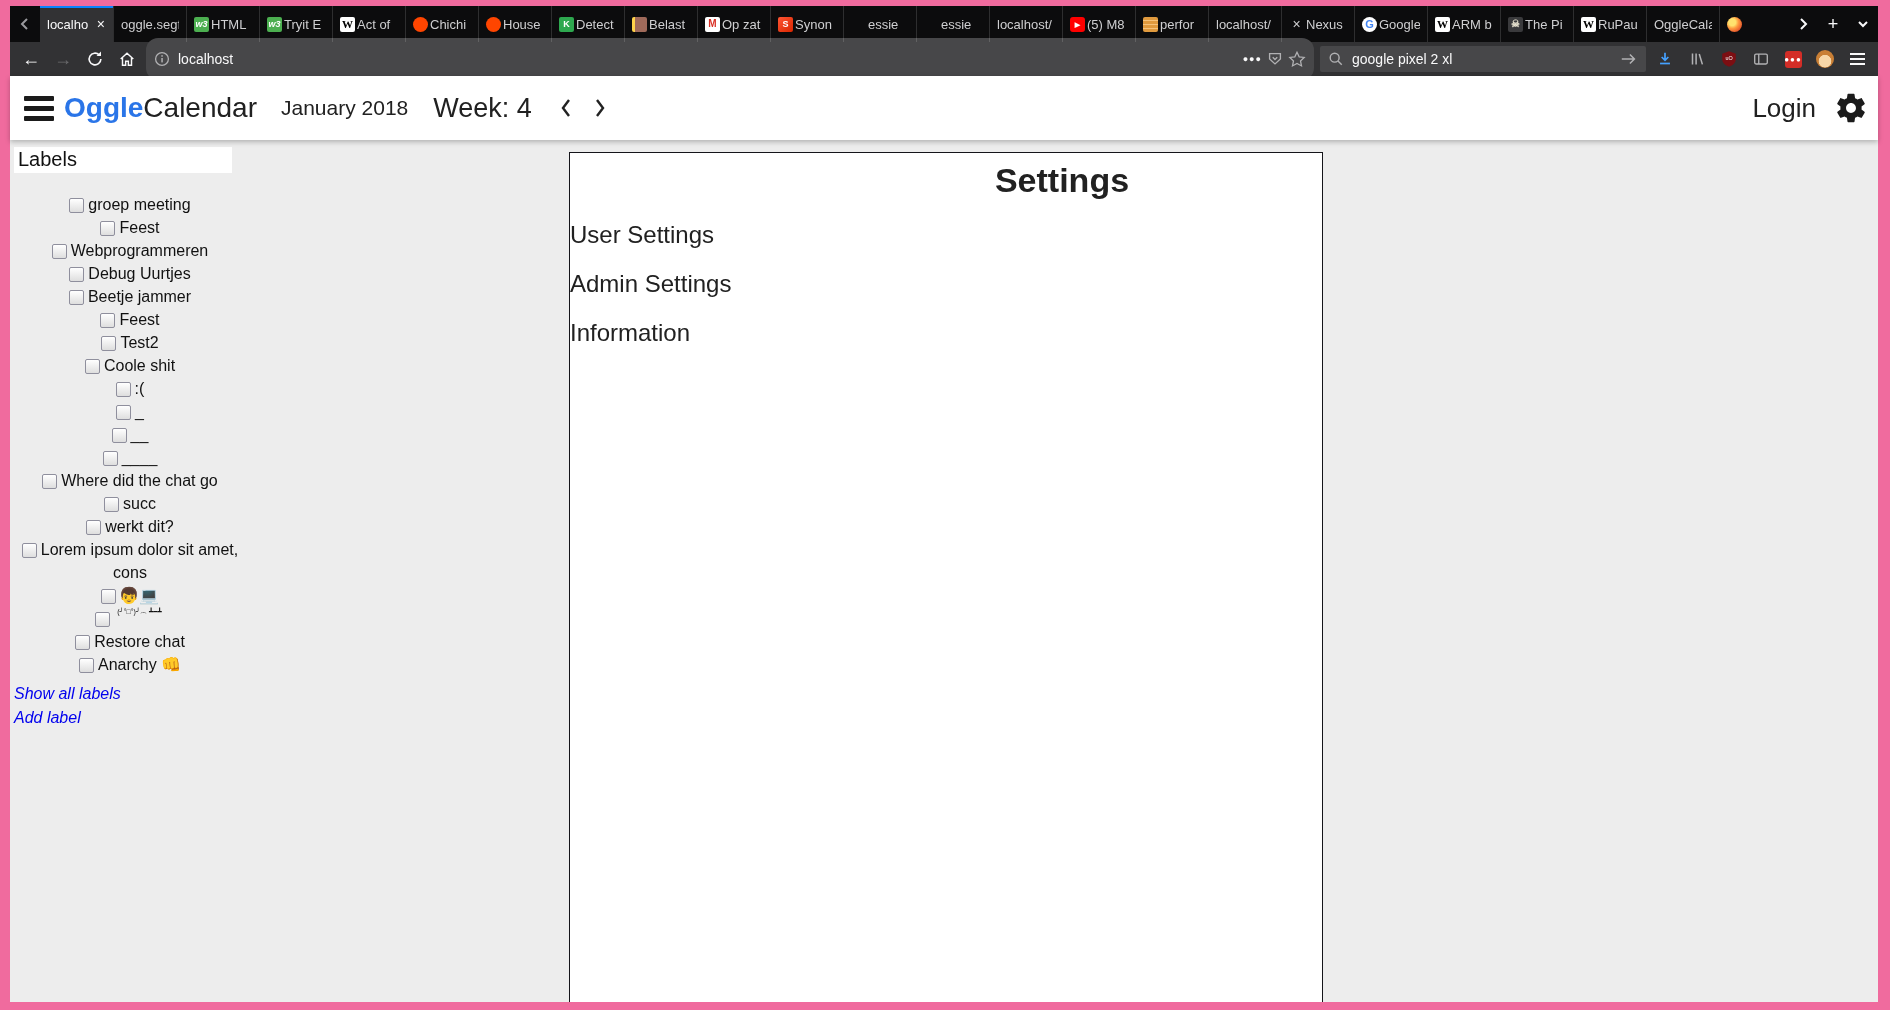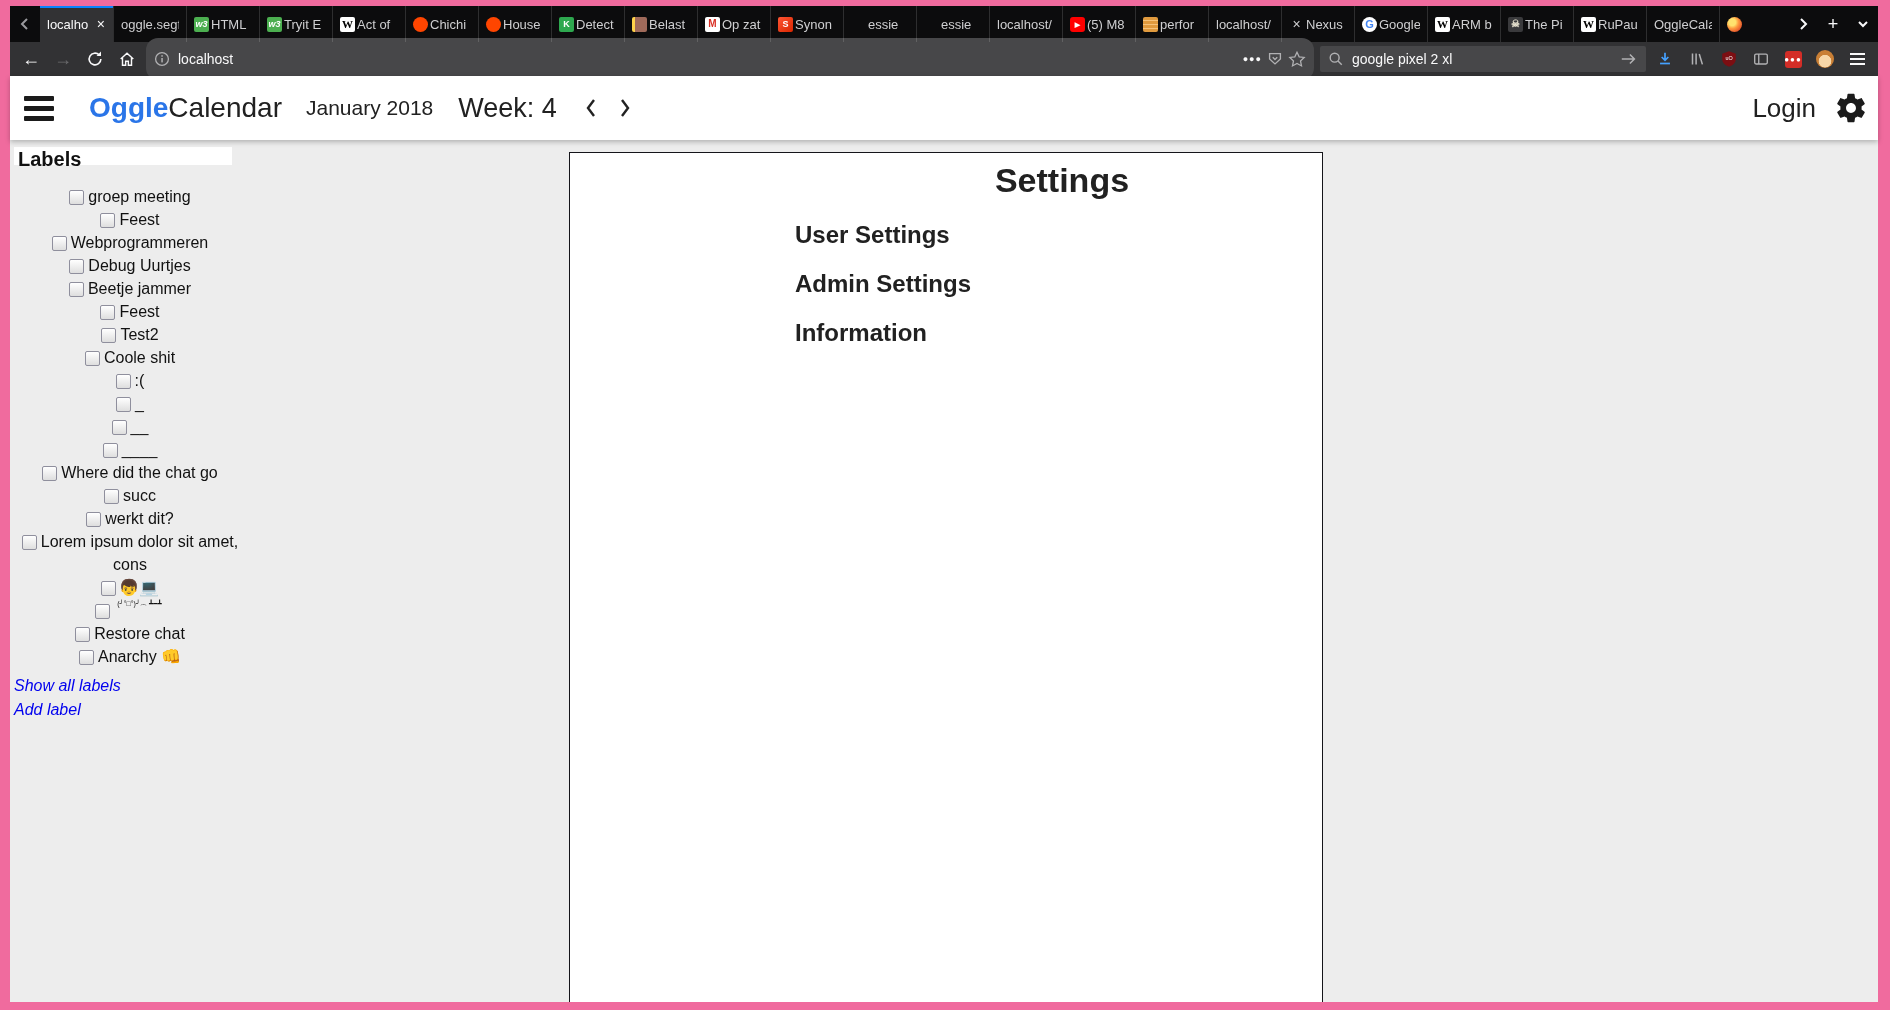--- a/index.html
+++ b/index.html
@@ -58,48 +58,48 @@
   .monkey { width:18px; height:18px; border-radius:50%;
             background:radial-gradient(circle at 50% 62%,#f7d7a8 0 42%,#c97f35 46%); }
   .menubars { display:flex; flex-direction:column; gap:3px; }
   .menubars span { width:15px; height:2px; background:#f9f9fa; display:block; }
 
   
   .appheader { height:64px; flex:0 0 64px; background:#fff; display:flex; align-items:center;
                box-shadow:0 2px 5px rgba(0,0,0,.25); position:relative; z-index:2; color:#212121; }
   .burger { margin-left:14px; display:flex; flex-direction:column; gap:5px; cursor:pointer; }
   .burger span { width:30px; height:5px; background:#1b1b1b; border-radius:1px; display:block; }
-  .logo { margin-left:35px; font-size:28px; font-weight:500; }
+  .logo { margin-left:10px; font-size:28px; font-weight:500; }
   .logo b { color:#2a75e8; font-weight:700; }
   .hmonth { margin-left:24px; font-size:21px; }
   .hweek  { margin-left:25px; font-size:27px; }
   .chev { margin-left:26px; display:flex; align-items:center; }
   .chev + .chev { margin-left:18px; }
   .hlogin { margin-left:auto; font-size:26px; }
   .hgear { margin:0 10px 0 18px; display:flex; align-items:center; }
 
   
   .content { flex:1; position:relative; background:#ededed; overflow:hidden; }
 
   .sidebar { position:absolute; left:4px; top:7px; width:232px; color:#111; }
-  .labels-title { background:#fff; width:218px; height:18px; font-size:20px; font-weight:700;
+  .labels-title { background:#fff; width:218px; height:26px; font-size:20px; font-weight:400;
                   padding:1px 4px; }
   .labels-list { margin-top:20px; }
   .label-row { font-size:16px; line-height:23px;text-align:center; }
   .cb { display:inline-block; width:15px; height:15px; border:1px solid #8f8f9d; border-radius:2px;
         background:linear-gradient(#fff,#dedede); vertical-align:-3px; margin-right:4px; }
   .ltext.tiny { display:inline-block; font-size:7px; line-height:8px; width:52px;
                 vertical-align:top; margin-top:1px; word-break:break-all; }
   .side-links { margin-top:6px; }
   .side-link { font-size:16px; font-style:italic; color:#0000ee; line-height:24px; cursor:pointer; }
 
   .panel { position:absolute; left:559px; top:12px; width:754px; height:900px; background:#fff;
            border:1px solid #15151a; color:#212121; }
   .panel h1 { margin-top:8px; font-size:34px; font-weight:700; text-align:center; padding-left:232px; }
-  .settings-item { margin-left:225px; margin-top:19px; font-size:24px; font-weight:700;
+  .settings-item { margin-top:19px; font-size:24px; font-weight:400;
                    line-height:30px; cursor:pointer; }
   .settings-item:first-of-type { margin-top:20px; }
 
   svg { display:block; }
 </style>
 </head>
 <body>
 
 <div class="window">
 

